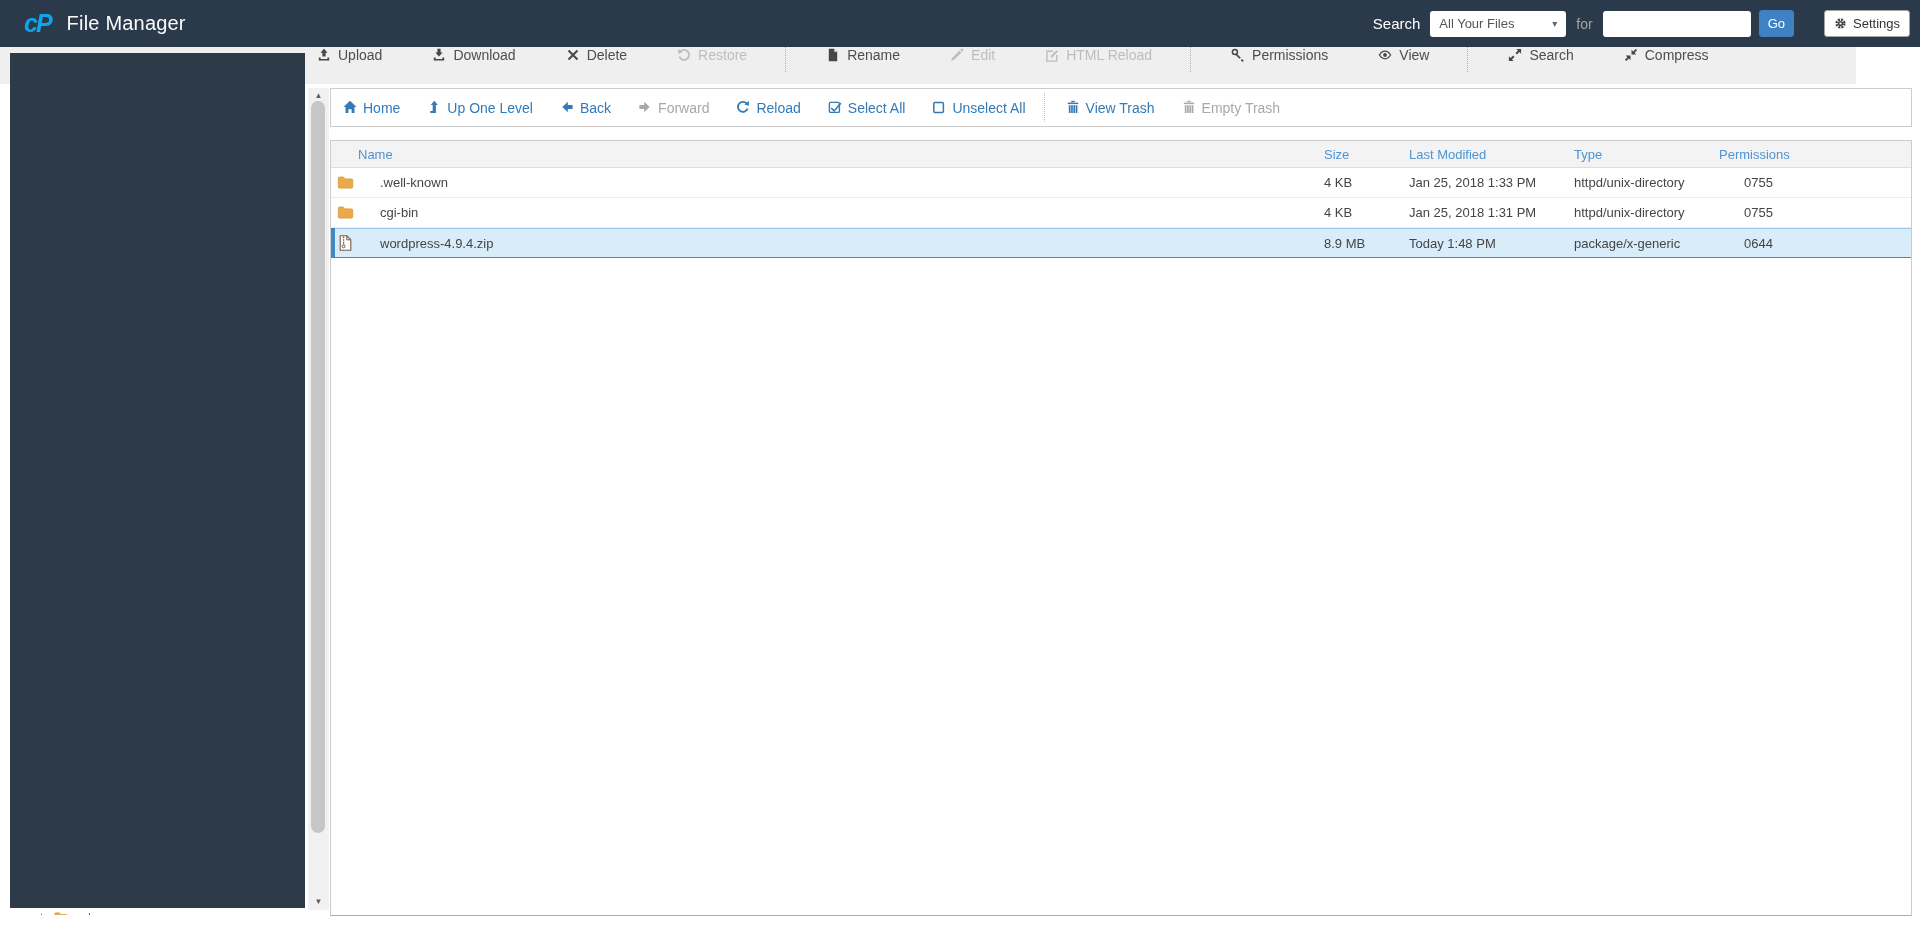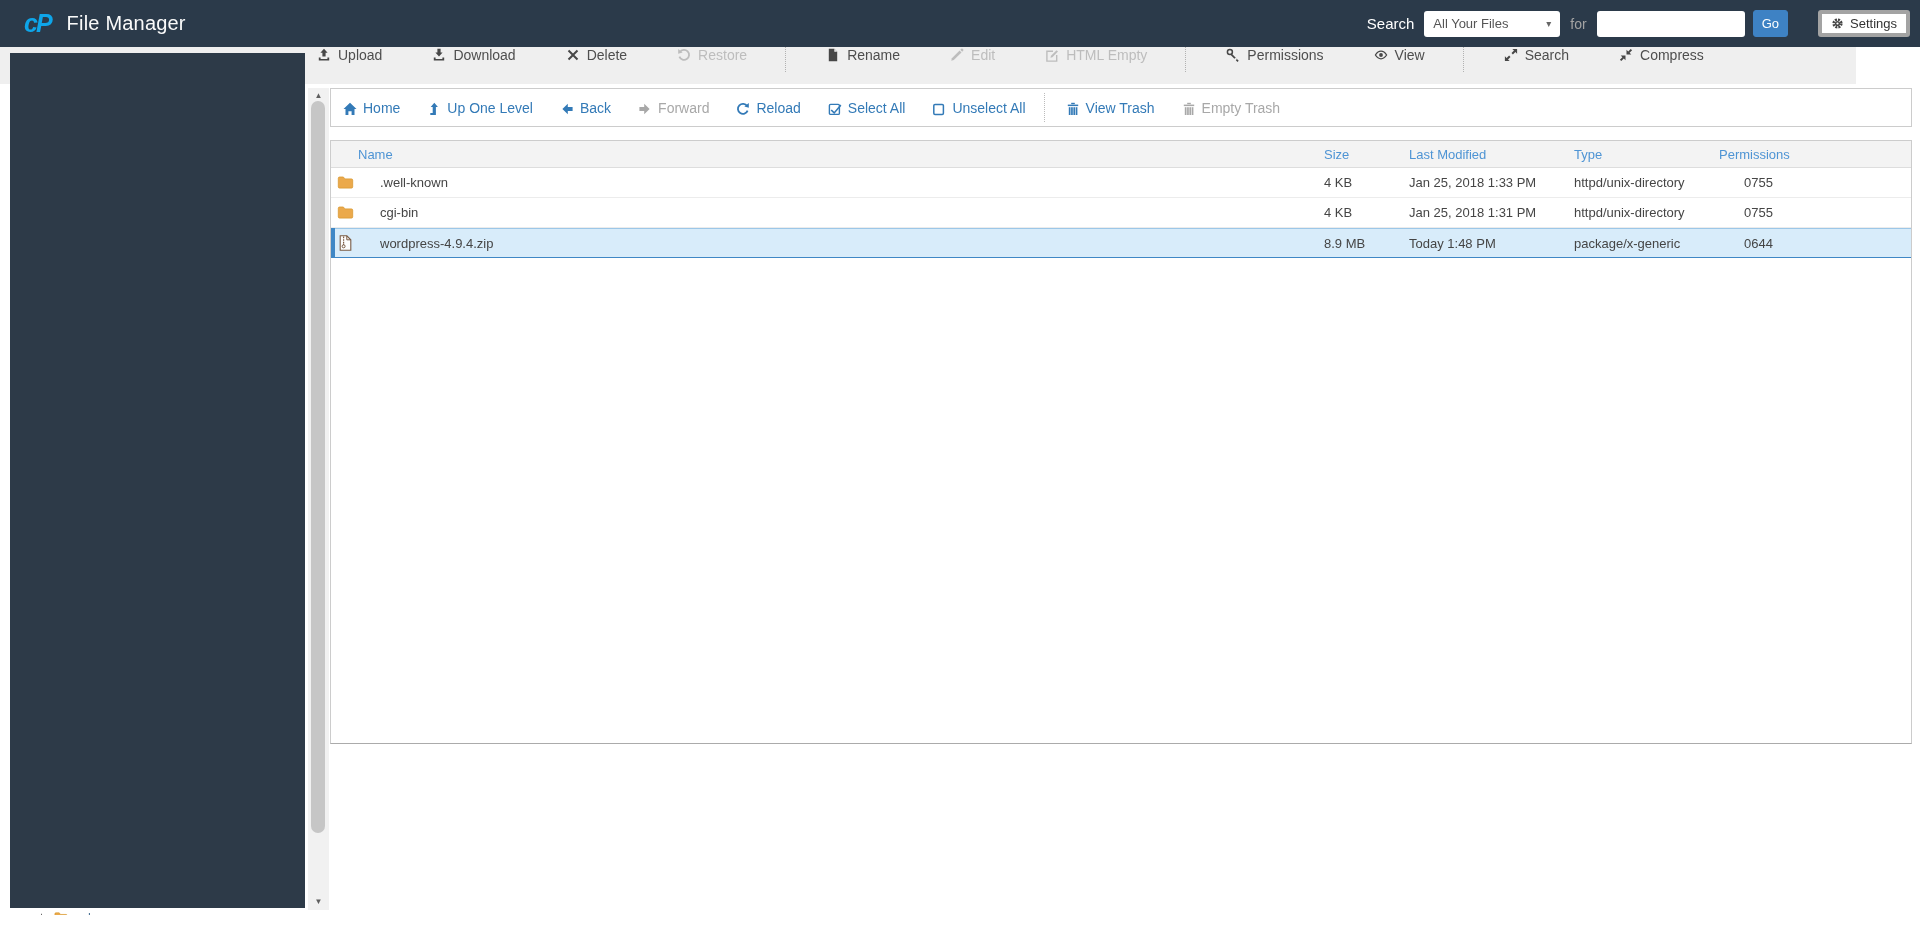--- a/index.html
+++ b/index.html
@@ -13,21 +13,21 @@
   .logo{margin-left:24px;color:#0ea5e9;font-size:25px;font-weight:bold;font-style:italic;letter-spacing:-2px;text-align:right;}
   .title{margin-left:16px;color:#fafafa;font-size:20px;font-weight:400;letter-spacing:.2px;}
   .top-right{margin-left:auto;display:flex;align-items:center;margin-right:10px;gap:8px;}
   .search-label{color:#fff;font-size:15px;margin-right:2px;}
   .scope{width:136px;height:26px;background:#fff;border-radius:3px;display:flex;align-items:center;padding:0 9px;font-size:13px;color:#555;box-sizing:border-box;cursor:pointer;}
   .scope-caret{margin-left:auto;color:#666;font-size:10px;}
   .scope-caret::after{content:"▾";}
   .for-label{color:#a3a3a3;font-size:14px;margin:0 2px;}
   .search-input{width:132px;height:26px;border:none;border-radius:3px;padding:0 8px;font-size:13px;outline:none;}
   .go-btn{height:27px;padding:0 8px;background:var(--go);color:#fff;border:1px solid var(--go);border-radius:3px;font-size:13px;font-family:inherit;cursor:pointer;}
-  .settings-btn{height:27px;padding:0 9px;margin-left:22px;background:#fff;border:4px solid #a3a3a3;border-radius:3px;font-size:13px;color:#333;display:flex;align-items:center;gap:6px;cursor:pointer;font-family:inherit;}
+  .settings-btn{height:27px;padding:0 9px;margin-left:22px;background:#fff;border:1px solid #a3a3a3;border-radius:3px;font-size:13px;color:#333;display:flex;align-items:center;gap:6px;cursor:pointer;font-family:inherit;}
   .settings-btn .ic{color:#444;}
   
   .toolstrip{position:absolute;top:47px;left:0;width:1856px;height:37px;background:var(--strip);display:flex;align-items:flex-start;padding-left:317px;box-sizing:border-box;gap:16px;}
   .titem{display:flex;align-items:center;gap:7px;margin-right:34px;font-size:14px;color:#4e4e4e;cursor:pointer;white-space:nowrap;}
   .titem .ic{color:#474747;}
   .titem.disabled{color:var(--disabled);cursor:default;}
   .titem.disabled .ic{color:var(--disabled);}
   .vsep{height:25px;border-left:1px dotted #b2b2b2;margin:0 24px 0 -12px;}
   
   .sidebar{position:absolute;left:10px;top:53px;width:295px;height:855px;background:var(--sidebar);}
@@ -35,27 +35,27 @@
   .tree-row{display:flex;align-items:center;gap:7px;padding-left:28px;font-size:13px;color:#4d7396;height:18px;cursor:pointer;}
   .tree-toggle{color:#555;font-size:12px;width:9px;line-height:12px;}
   
   .vscroll{position:absolute;left:308px;top:88px;width:21px;height:822px;background:#f1f1f1;}
   .vs-up,.vs-down{position:absolute;left:0;width:21px;text-align:center;font-size:8px;color:#5e5e5e;cursor:pointer;}
   .vs-up{top:3px;}  .vs-up::after{content:"▲";}
   .vs-down{bottom:4px;} .vs-down::after{content:"▼";}
   .vs-thumb{position:absolute;top:13px;left:3px;width:14px;height:732px;background:#c6c6c6;border-radius:7px;cursor:pointer;}
   
   .navbox{position:absolute;left:330px;top:88px;width:1582px;height:39px;background:#fff;border:1px solid #ccc;box-sizing:border-box;display:flex;align-items:center;padding-left:12px;}
-  .nitem{display:flex;align-items:flex-end;gap:6px;margin-right:27px;font-size:14px;color:var(--accent);cursor:pointer;white-space:nowrap;}
+  .nitem{display:flex;align-items:flex-start;gap:6px;margin-right:27px;font-size:14px;color:var(--accent);cursor:pointer;white-space:nowrap;}
   .nitem .ic{color:var(--accent);}
   .nitem.disabled{color:#a8a8a8;cursor:default;}
   .nitem.disabled .ic{color:#a8a8a8;}
   .nsep{height:29px;border-left:1px dotted #bbb;margin:0 21px 0 -9px;}
   
-  .tablebox{position:absolute;left:330px;top:140px;width:1582px;height:604px;background:#fff;border:1px solid #ccc;border-bottom-color:#ababab;box-sizing:border-box;}
+  .tablebox{position:absolute;left:330px;top:140px;width:1582px;height:776px;background:#fff;border:1px solid #ccc;border-bottom-color:#ababab;box-sizing:border-box;}
   .thead{display:flex;align-items:center;height:26px;background:#f3f3f3;border-bottom:1px solid #ddd;color:var(--thblue);font-size:13px;}
   .col-name{flex:1;display:flex;align-items:center;min-width:0;}
   .thead .col-name{padding-left:27px;box-sizing:border-box;}
   .col-size{width:90px;box-sizing:border-box;padding-left:13px;}
   .col-mod{width:160px;box-sizing:border-box;padding-left:8px;}
   .col-type{width:150px;box-sizing:border-box;padding-left:13px;}
   .col-perm{width:200px;box-sizing:border-box;padding-left:8px;}
   .frow{display:flex;align-items:center;height:30px;font-size:13px;color:#454545;border-bottom:1px solid #ececec;position:relative;cursor:pointer;box-sizing:border-box;}
   .frow .col-perm{padding-left:33px;}
   .row-icon-box{width:18px;margin-left:5px;display:flex;justify-content:center;}
@@ -217,21 +217,21 @@
     <span class="titem disabled">
     <svg class="ic" width="14" height="14">
         <use href="#sym-edit-icon" xlink:href="#sym-edit-icon"></use>
       </svg>
     <span class="tlabel">Edit</span>
   </span>
     <span class="titem disabled">
     <svg class="ic" width="14" height="14">
         <use href="#sym-html-editor-icon" xlink:href="#sym-html-editor-icon"></use>
       </svg>
-    <span class="tlabel">HTML Empty</span>
+    <span class="tlabel">HTML Reload</span>
   </span>
     <span class="vsep"></span>
     <span class="titem">
     <svg class="ic" width="14" height="14">
         <use href="#sym-permissions-icon" xlink:href="#sym-permissions-icon"></use>
       </svg>
     <span class="tlabel">Permissions</span>
   </span>
     <span class="titem">
     <svg class="ic" width="14" height="14">

